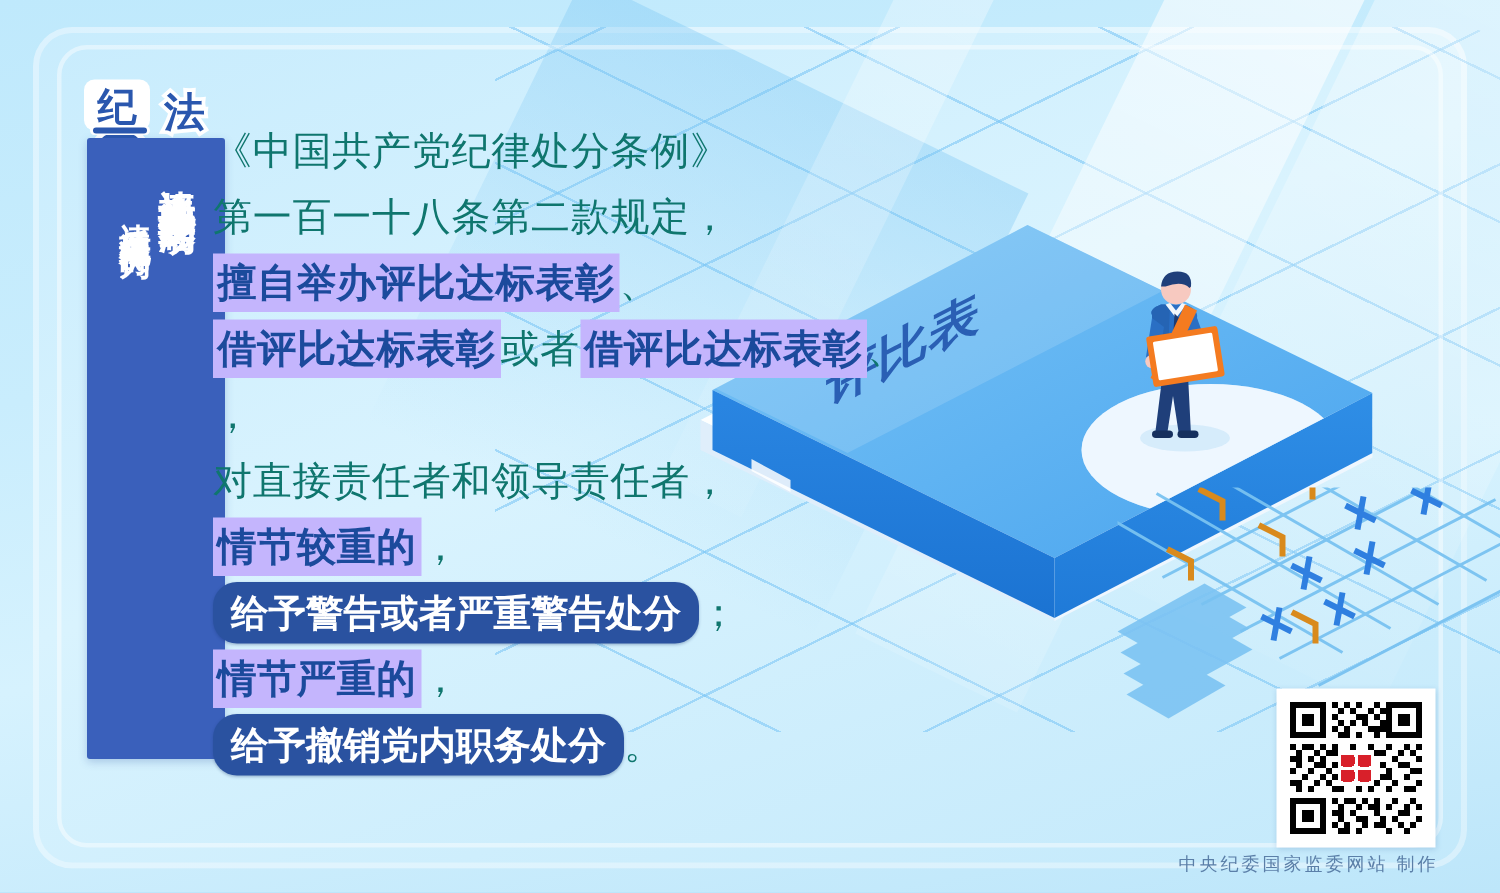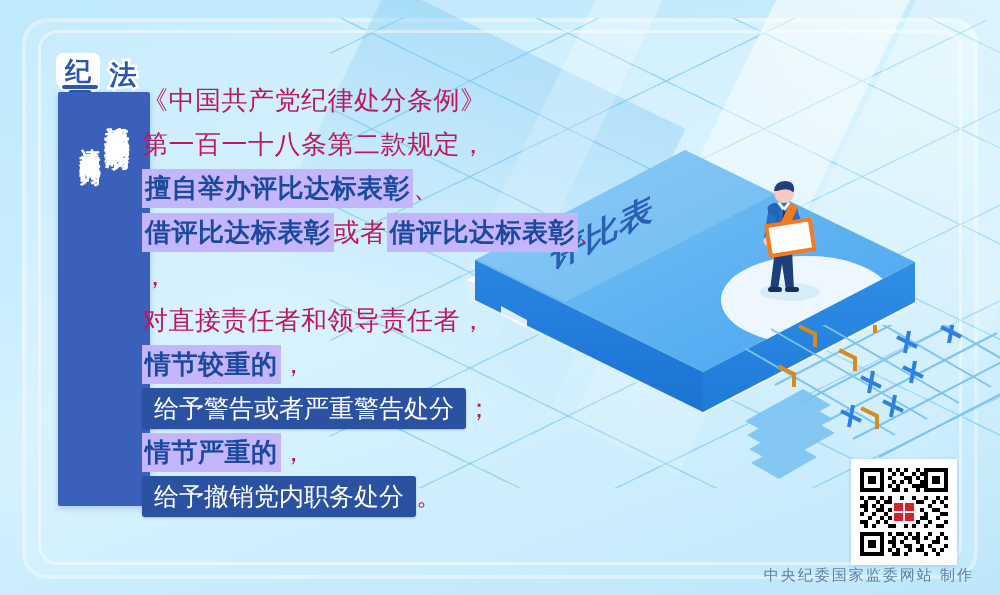--- a/index.html
+++ b/index.html
@@ -58,35 +58,35 @@
   .vcol.big{font-size:25px;margin-left:2px;}
   .vcol.small{font-size:21px;margin-right:2px;padding-top:26px;}
 
   
   .logo{position:absolute;left:48px;top:48px;width:120px;height:92px;}
   .logo svg{display:block;}
 
   
   .article{position:absolute;left:142px;top:78px;width:520px;}
   .line{height:44px;display:flex;align-items:center;white-space:nowrap;}
-  .t{font-size:26px;color:#be185d;font-family:"Liberation Serif","DejaVu Serif",serif;
+  .t{font-size:26px;color:#0f766e;font-family:"Liberation Serif","DejaVu Serif",serif;
      letter-spacing:.5px;}
   .hl{background:#c4b5fd;color:#1b4a9c;font-weight:700;padding:2px 3px;}
-  .pill{background:#2a52a0;color:#fff;font-weight:400;border-radius:3px;
+  .pill{background:#2a52a0;color:#fff;font-weight:700;border-radius:16px;
         padding:4px 12px;display:inline-block;font-size:25px;
         box-shadow:0 1px 2px rgba(20,50,110,.3);}
 
   
   .qr{position:absolute;left:851px;top:459px;width:106px;height:106px;
       background:#fff;padding:5px;box-sizing:border-box;
       box-shadow:0 1px 4px rgba(30,80,150,.2);}
   .qr svg{display:block;}
 
   
-  .credit{position:absolute;right:26px;bottom:10px;font-size:15px;color:#5b7fa8;
+  .credit{position:absolute;right:41px;bottom:10px;font-size:12px;color:#5b7fa8;
           letter-spacing:2px;font-family:"Liberation Sans","DejaVu Sans",sans-serif;}
 </style>
 </head>
 <body>
 
 <div class="poster">
 
   <div class="bg-base"></div>
   <div class="bg-frame"></div>
   <div class="iso-grid"></div>

